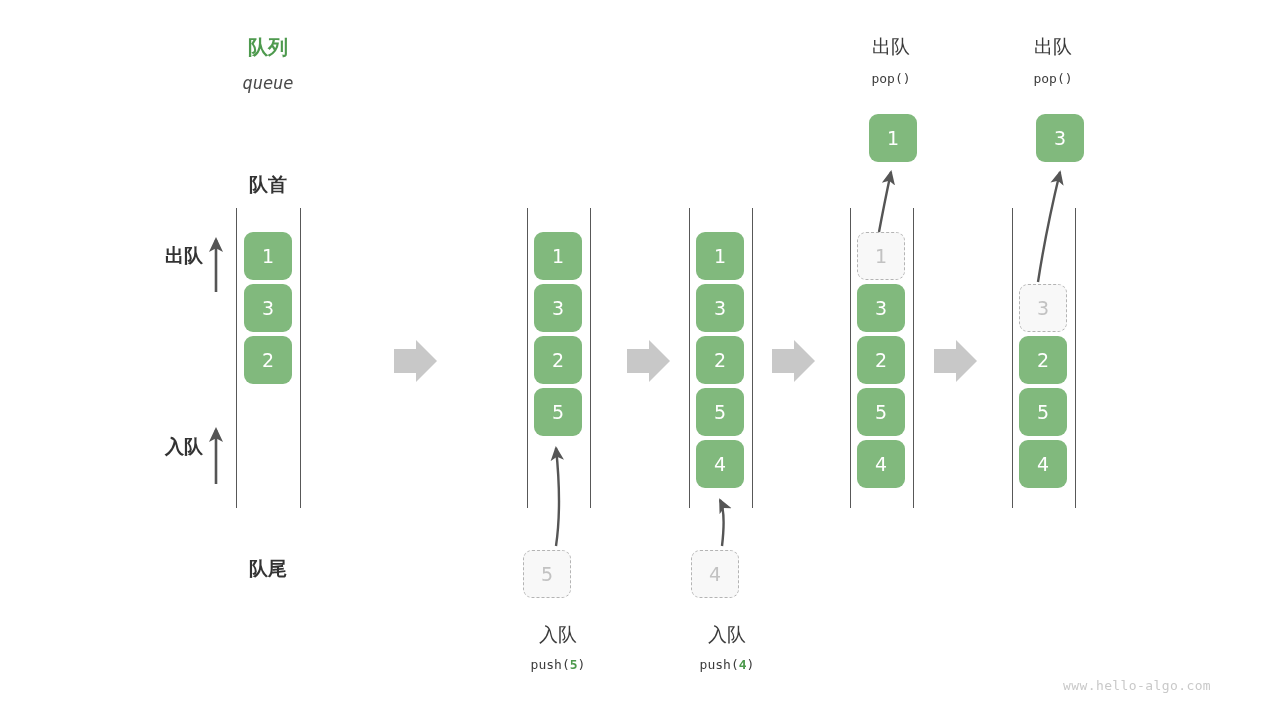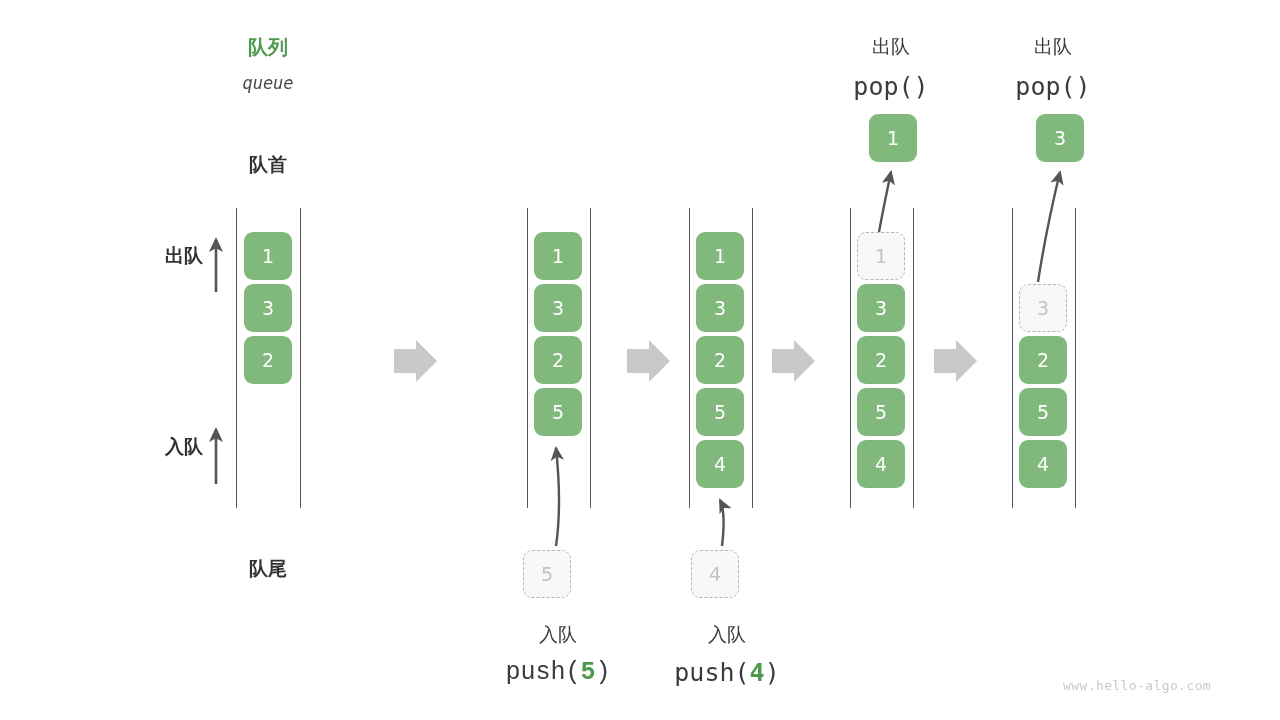--- a/index.html
+++ b/index.html
@@ -72,21 +72,21 @@
   .head-cn {
     font-size: 19px;
     font-weight: bold;
     color: #333333;
   }
   .op-cn {
     font-size: 19px;
     color: #3c3c3c;
   }
   .op-code {
-    font-size: 25px;
+    font-size: 13px;
     color: #3c3c3c;
     font-family: "DejaVu Sans Mono", "Liberation Mono", monospace;
   }
   .op-code .arg { color: #4e9a4e; font-weight: bold; }
 
   .watermark {
     position: absolute;
     font-size: 13px;
     color: #c9c9c9;
     font-family: "DejaVu Sans Mono", "Liberation Mono", monospace;
@@ -103,38 +103,38 @@
   }
 </style>
 </head>
 <body>
 
 <div id="canvas">
 
   <div class="lbl center title-cn" style="left:268px; top:34px;">队列</div>
   <div class="lbl center title-en" style="left:268px; top:72px;font-style:italic;">queue</div>
 
-  <div class="lbl center head-cn" style="left:268px; top:152px;">队首</div>
+  <div class="lbl center head-cn" style="left:268px; top:172px;">队首</div>
   <div class="lbl center head-cn" style="left:268px; top:541px;margin-top:15px;">队尾</div>
 
   <div class="lbl right head-cn" style="left:203px; top:243px;">出队</div>
   <div class="lbl right head-cn" style="left:203px; top:434px;">入队</div>
 
   <div class="lbl center op-cn" style="left:891px; top:34px;">出队</div>
   <div class="lbl center op-code" style="left:891px; top:70px;">
     <span>pop(</span><span class="arg"></span><span>)</span>
   </div>
 
   <div class="lbl center op-cn" style="left:1053px; top:34px;">出队</div>
   <div class="lbl center op-code" style="left:1053px; top:70px;">
     <span>pop(</span><span class="arg"></span><span>)</span>
   </div>
 
   <div class="lbl center op-cn" style="left:558px; top:622px;">入队</div>
-  <div class="lbl center op-code" style="left:558px; top:656px;font-family:Liberation Mono, monospace;">
+  <div class="lbl center op-code" style="left:558px; top:656px;">
     <span>push(</span><span class="arg">5</span><span>)</span>
   </div>
 
   <div class="lbl center op-cn" style="left:727px; top:622px;">入队</div>
   <div class="lbl center op-code" style="left:727px; top:656px;">
     <span>push(</span><span class="arg">4</span><span>)</span>
   </div>
 
   <div class="rail" style="left:236px;  top:208px; height:300px;"></div>
   <div class="rail" style="left:300px;  top:208px; height:300px;"></div>

